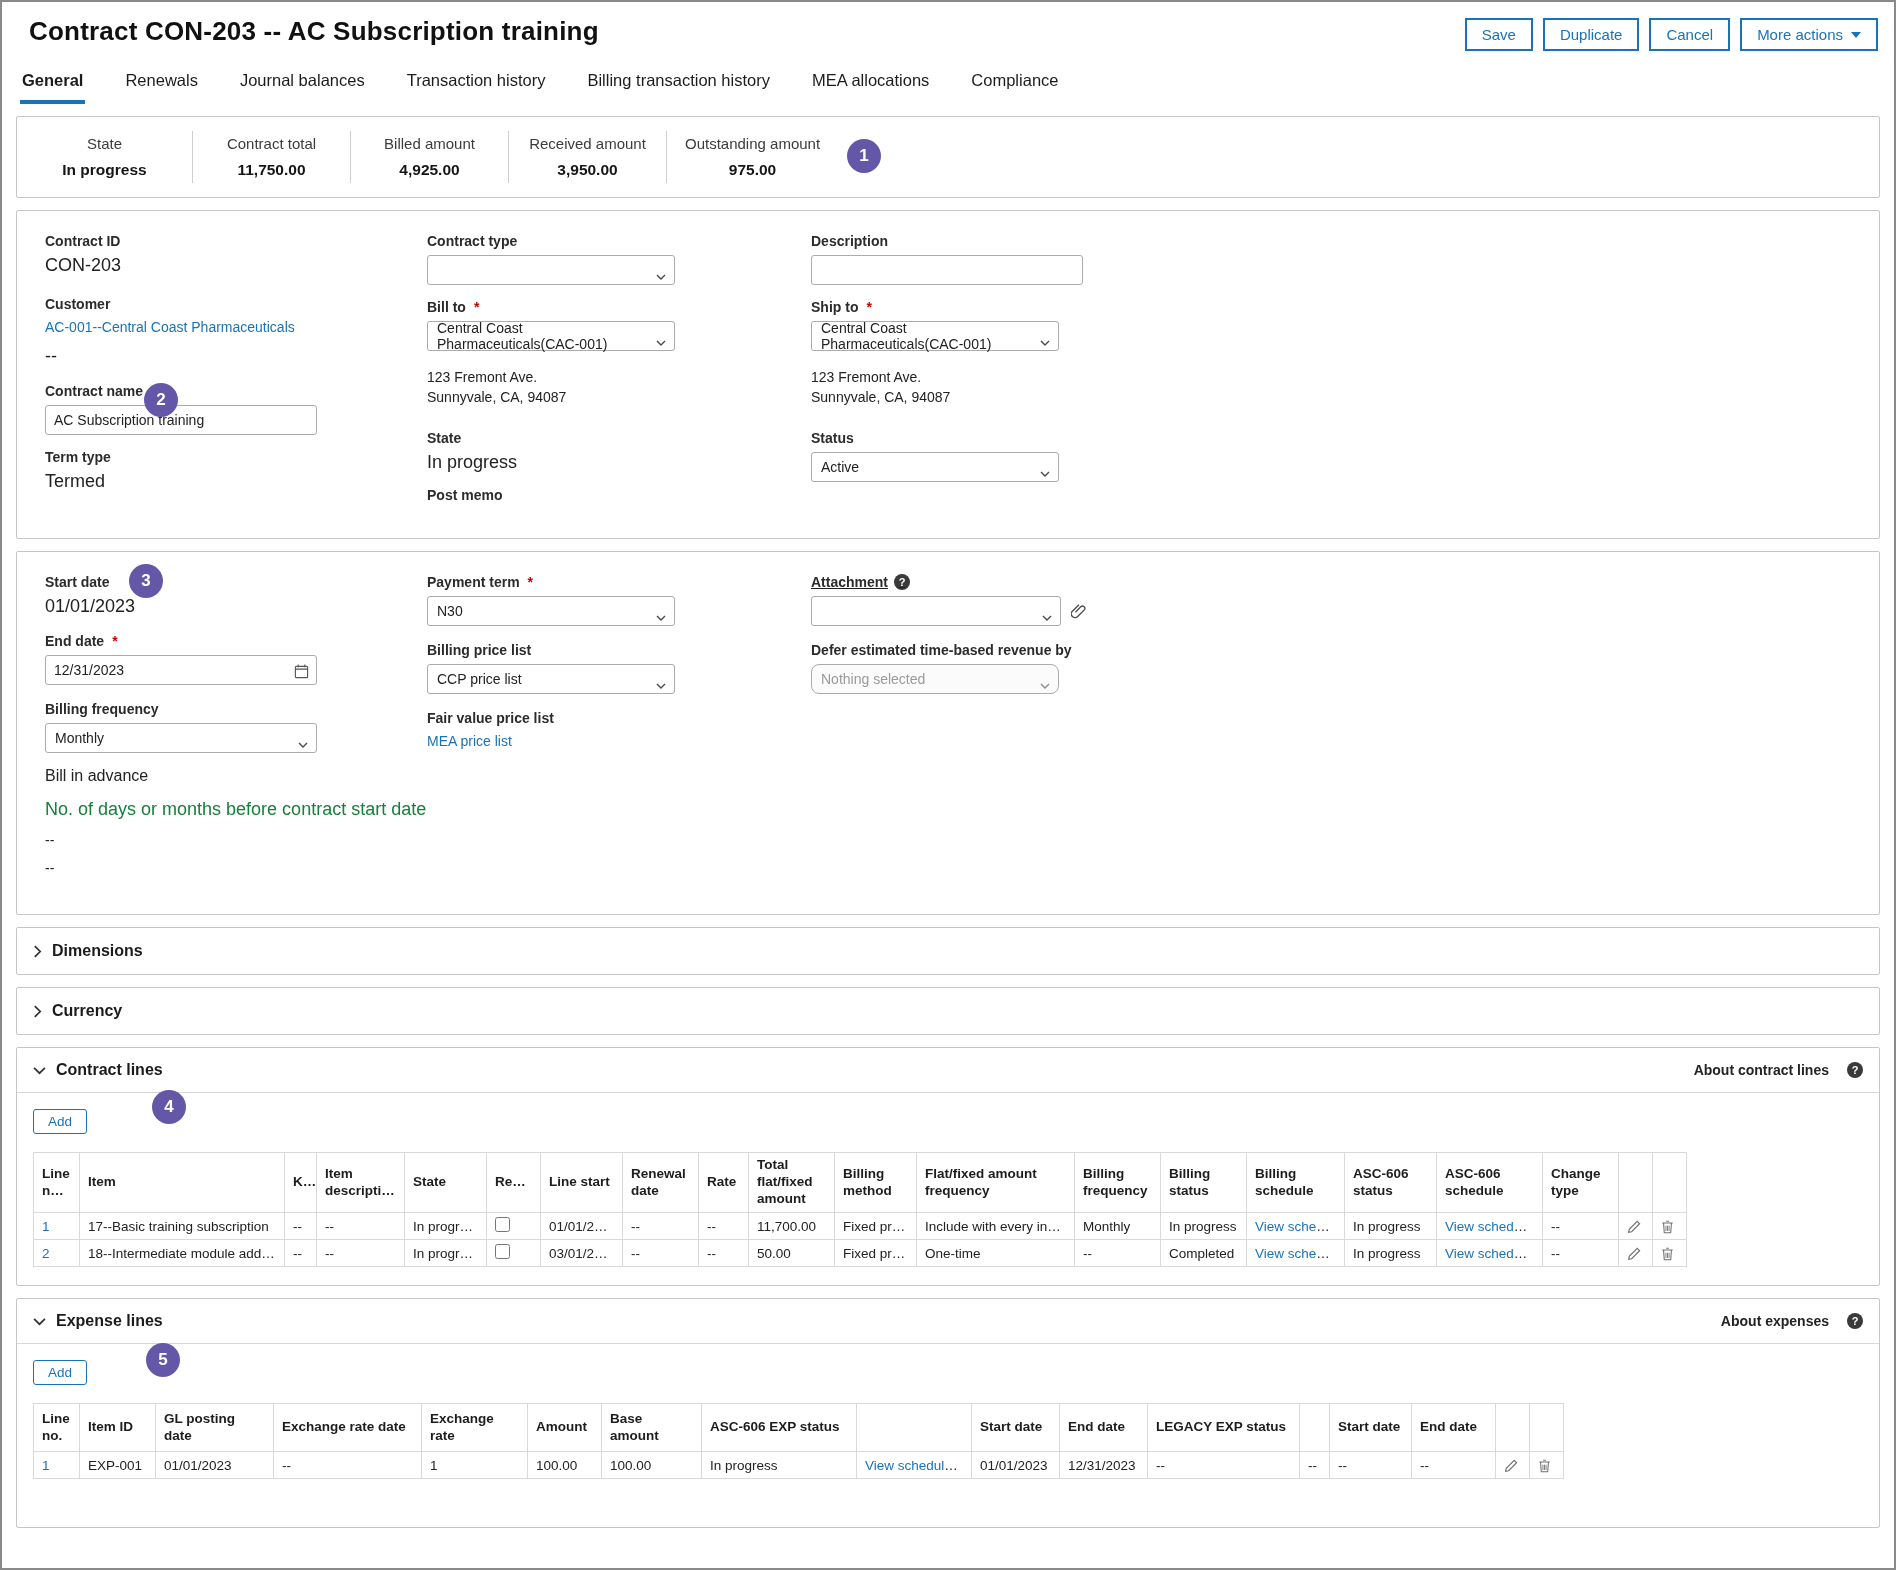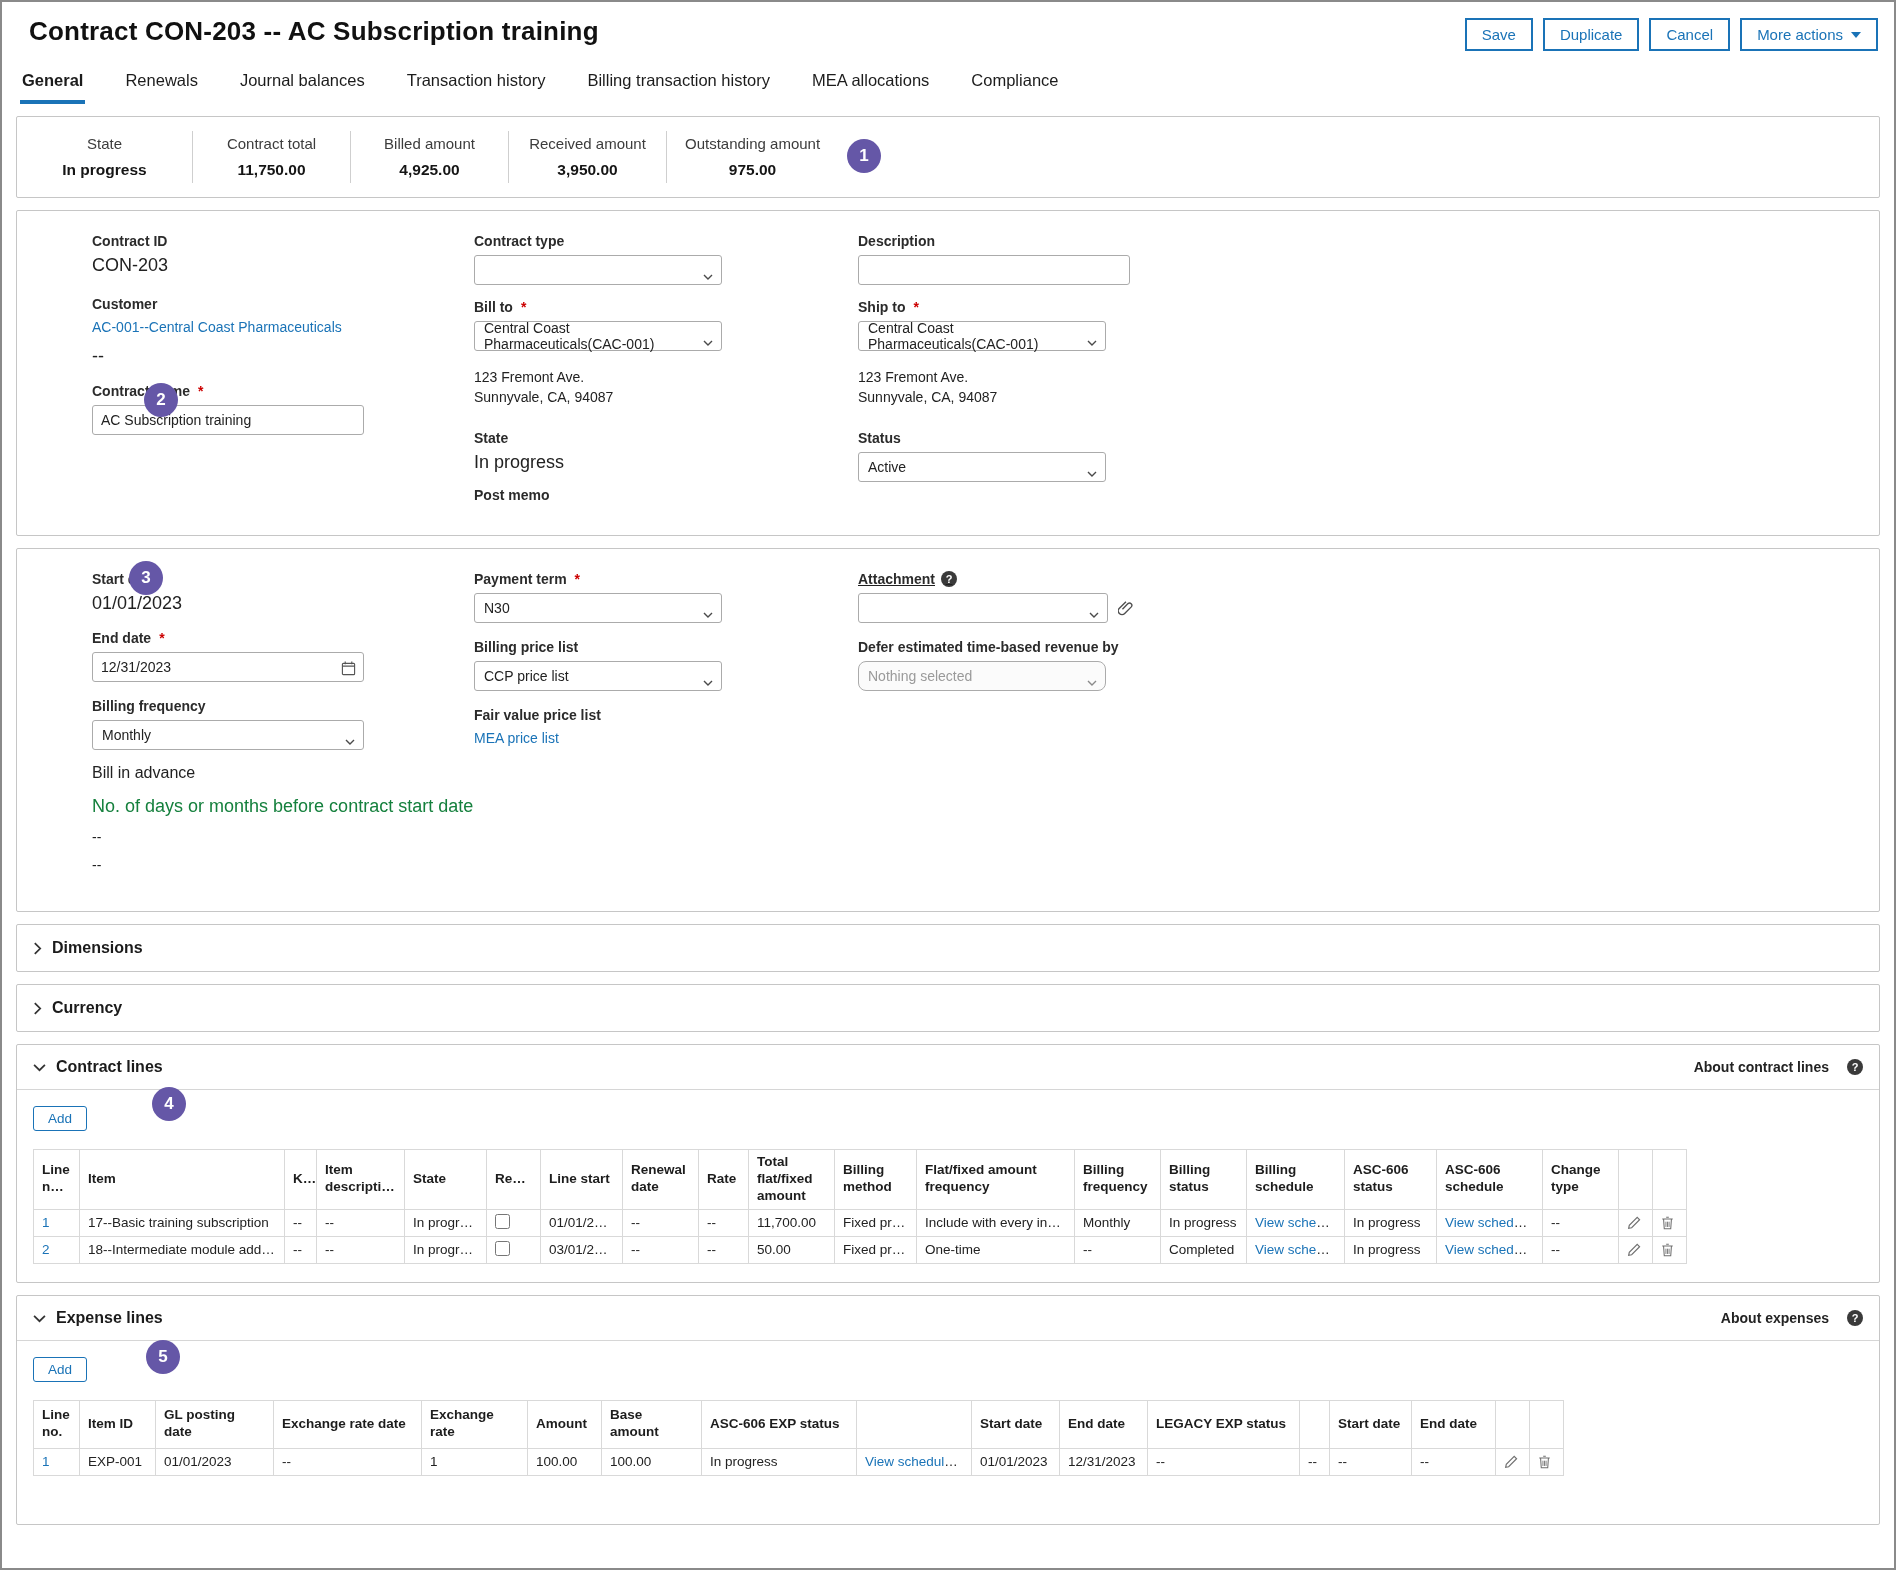--- a/index.html
+++ b/index.html
@@ -30,21 +30,21 @@
   .stat.last { border-right:none; }
   .stat-label { font-size:15px; color:#3c3c3c; margin-bottom:9px; }
   .stat-value { font-size:15.5px; font-weight:bold; color:#151515; }
 
   
   .badge { position:absolute; width:34px; height:34px; border-radius:50%; background:#6557a7; color:#fff;
            font-size:17px; font-weight:bold; display:flex; align-items:center; justify-content:center; z-index:5; }
 
   
   .form-panel { padding:22px 28px 26px 28px; }
-  .form-grid { display:grid; grid-template-columns:382px 384px 1fr;margin-left:47px; }
+  .form-grid { display:grid; grid-template-columns:382px 384px 1fr; }
   .field { margin-bottom:20px; }
   .label { font-size:14px; font-weight:bold; color:#2b2b2b; margin-bottom:6px; display:flex; align-items:center; gap:6px; }
   .req-star { color:#cc0000; font-weight:bold; font-size:14px; margin-left:2px; }
   .value { font-size:18px; color:#222; }
   .link { color:#1a73b7; text-decoration:none; font-size:14px; cursor:pointer; }
   .addr { font-size:14px; color:#222; line-height:1.45; margin-bottom:22px; }
 
   .text-input { width:272px; height:30px; border:1px solid #ababab; border-radius:3px; padding:0 8px; font-size:14px;
                 font-family:"Liberation Sans", sans-serif; color:#222; background:#fff; }
   .input-wrap { position:relative; width:272px; }
@@ -157,20 +157,24 @@
           <div class="label">Customer</div>
           <a class="link">AC-001--Central Coast Pharmaceuticals</a>
         </div>
         <div class="value" style="margin-bottom:16px;">--</div>
         <div class="field" style="margin-bottom:14px;">
           <div class="label">
             <span>Contract name</span>
               <span class="req-star">*</span>
           </div>
           <input class="text-input" value="AC Subscription training" style="">
+        </div>
+        <div class="field">
+          <div class="label">Term type</div>
+          <div class="value">Termed</div>
         </div>
       </div>
 
       <div>
         <div class="field" style="margin-bottom:14px;">
           <div class="label">Contract type</div>
           <div class="select">
             <span></span>
             <span class="chev"><svg width="10" height="6" viewBox="0 0 10 6">
                   <path d="M1 1l4 4 4-4" fill="none" stroke="#4a4a4a" stroke-width="1.4"></path>

